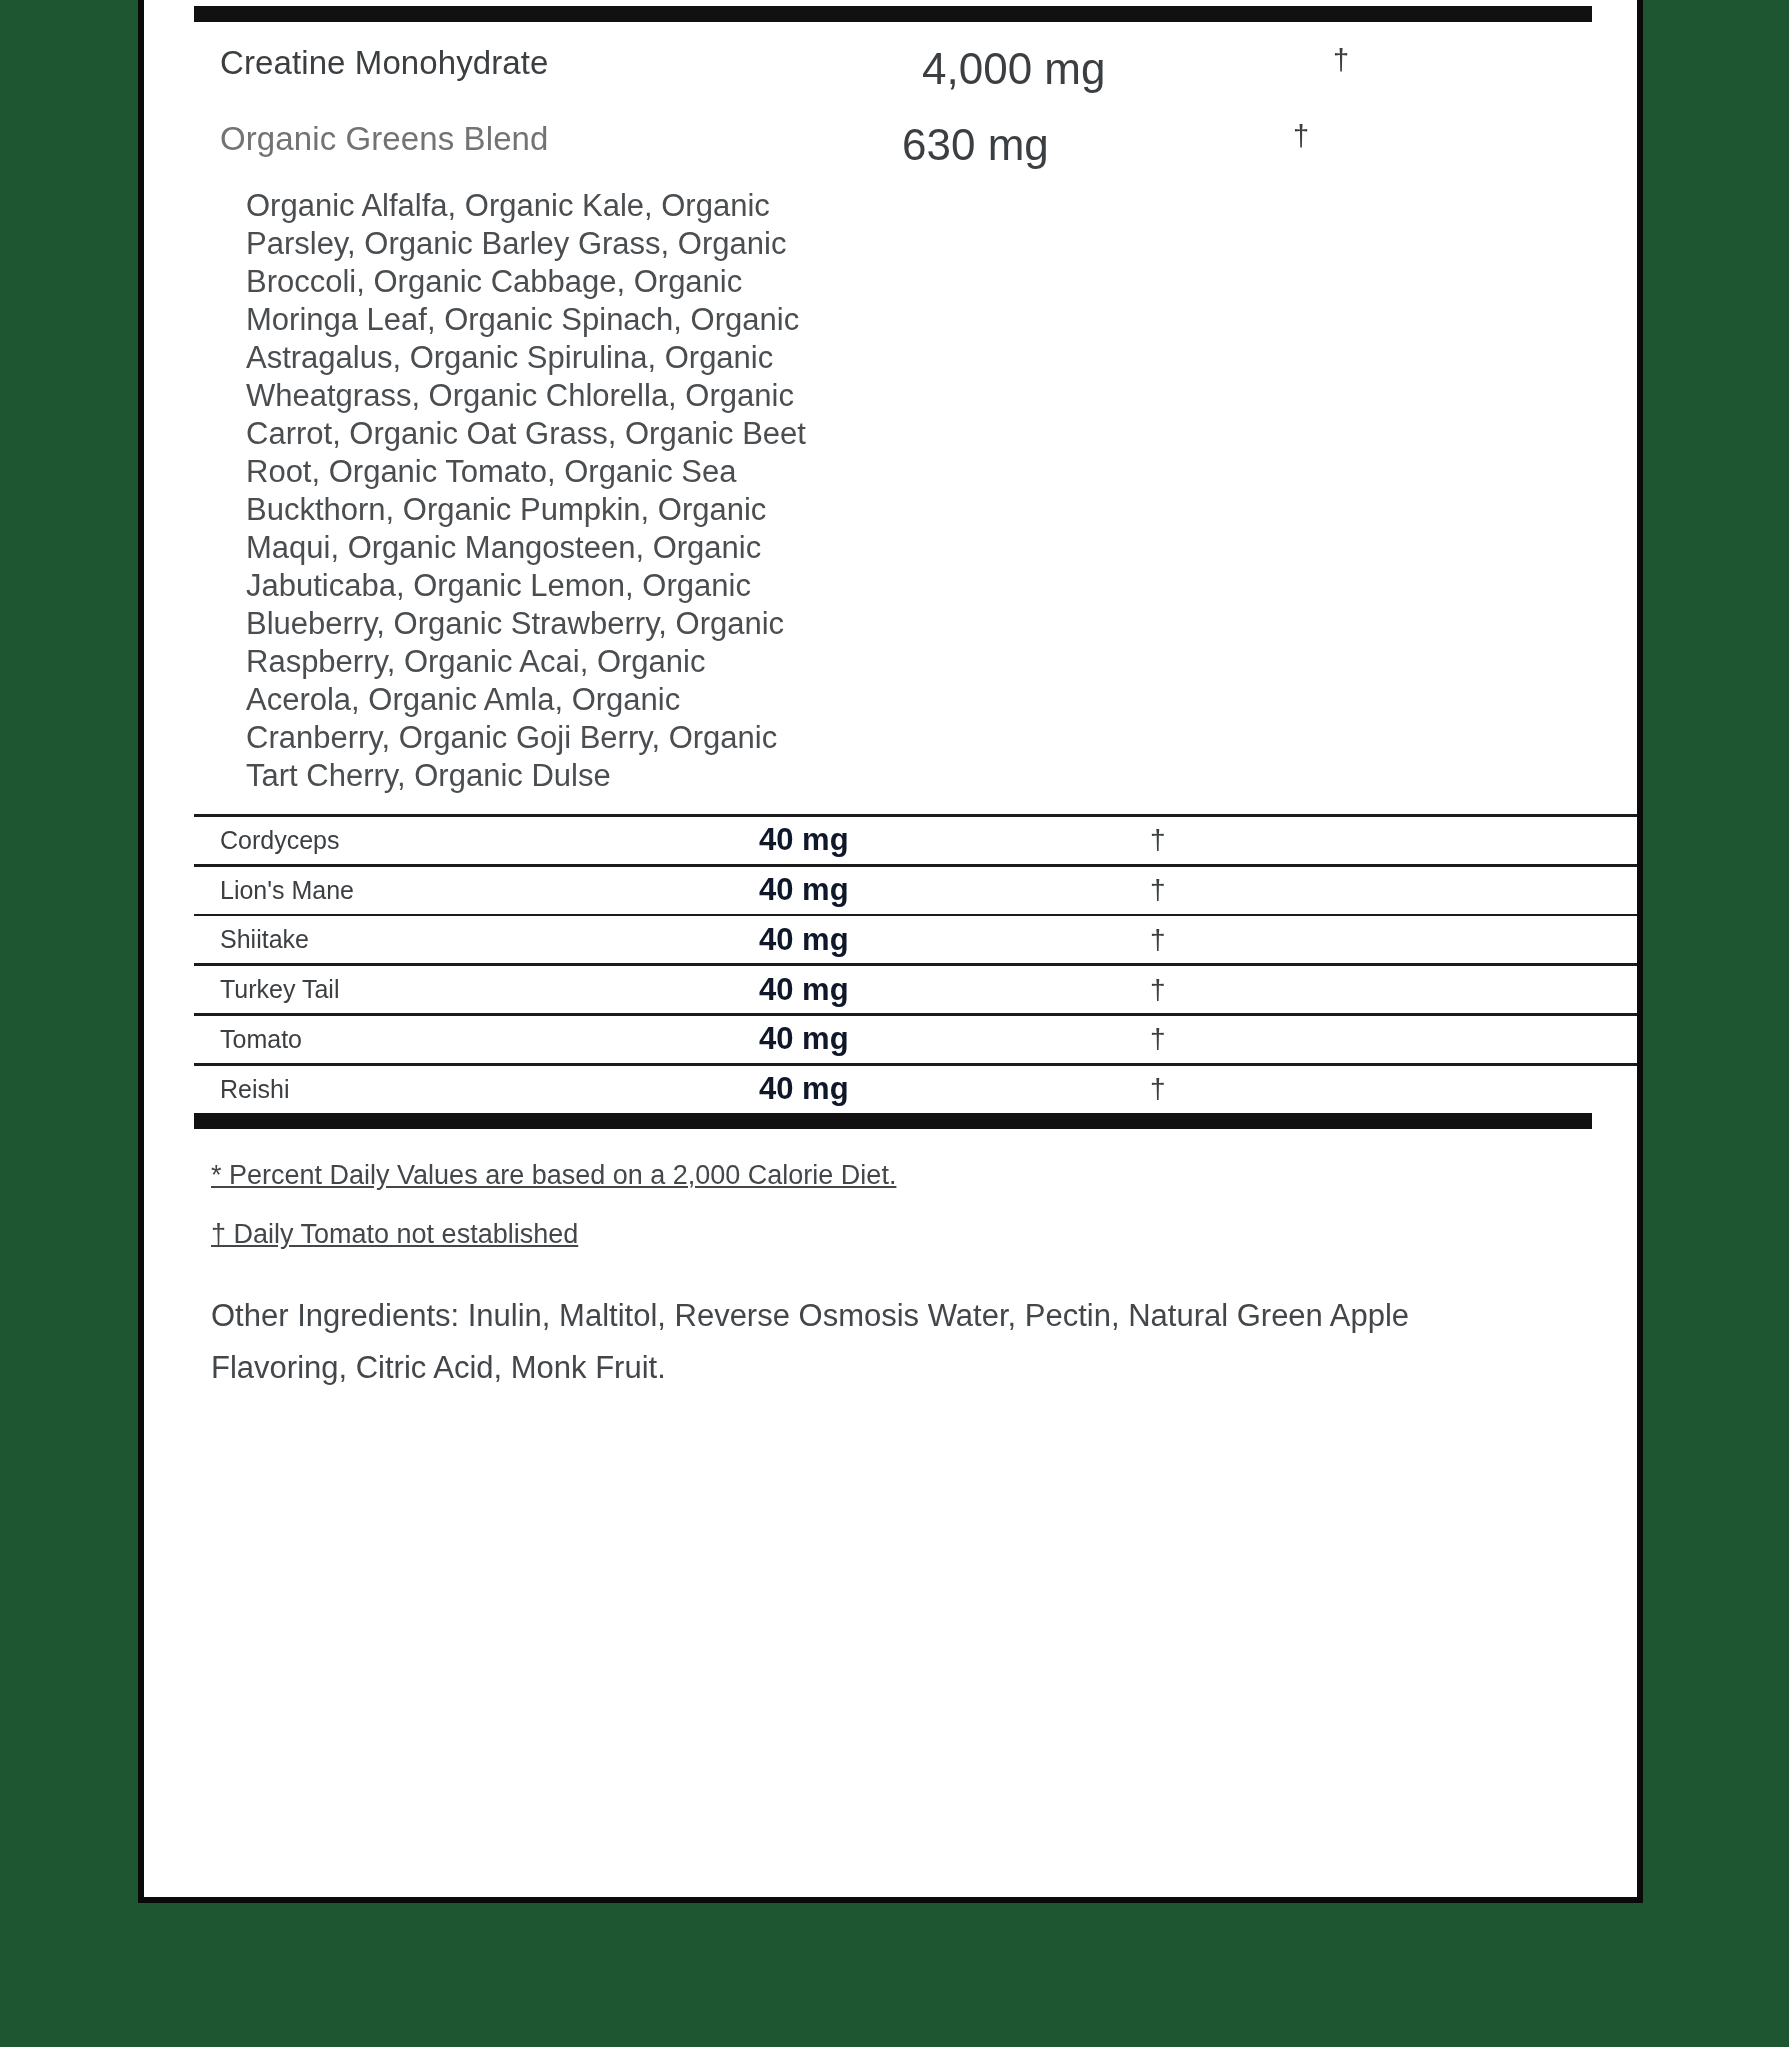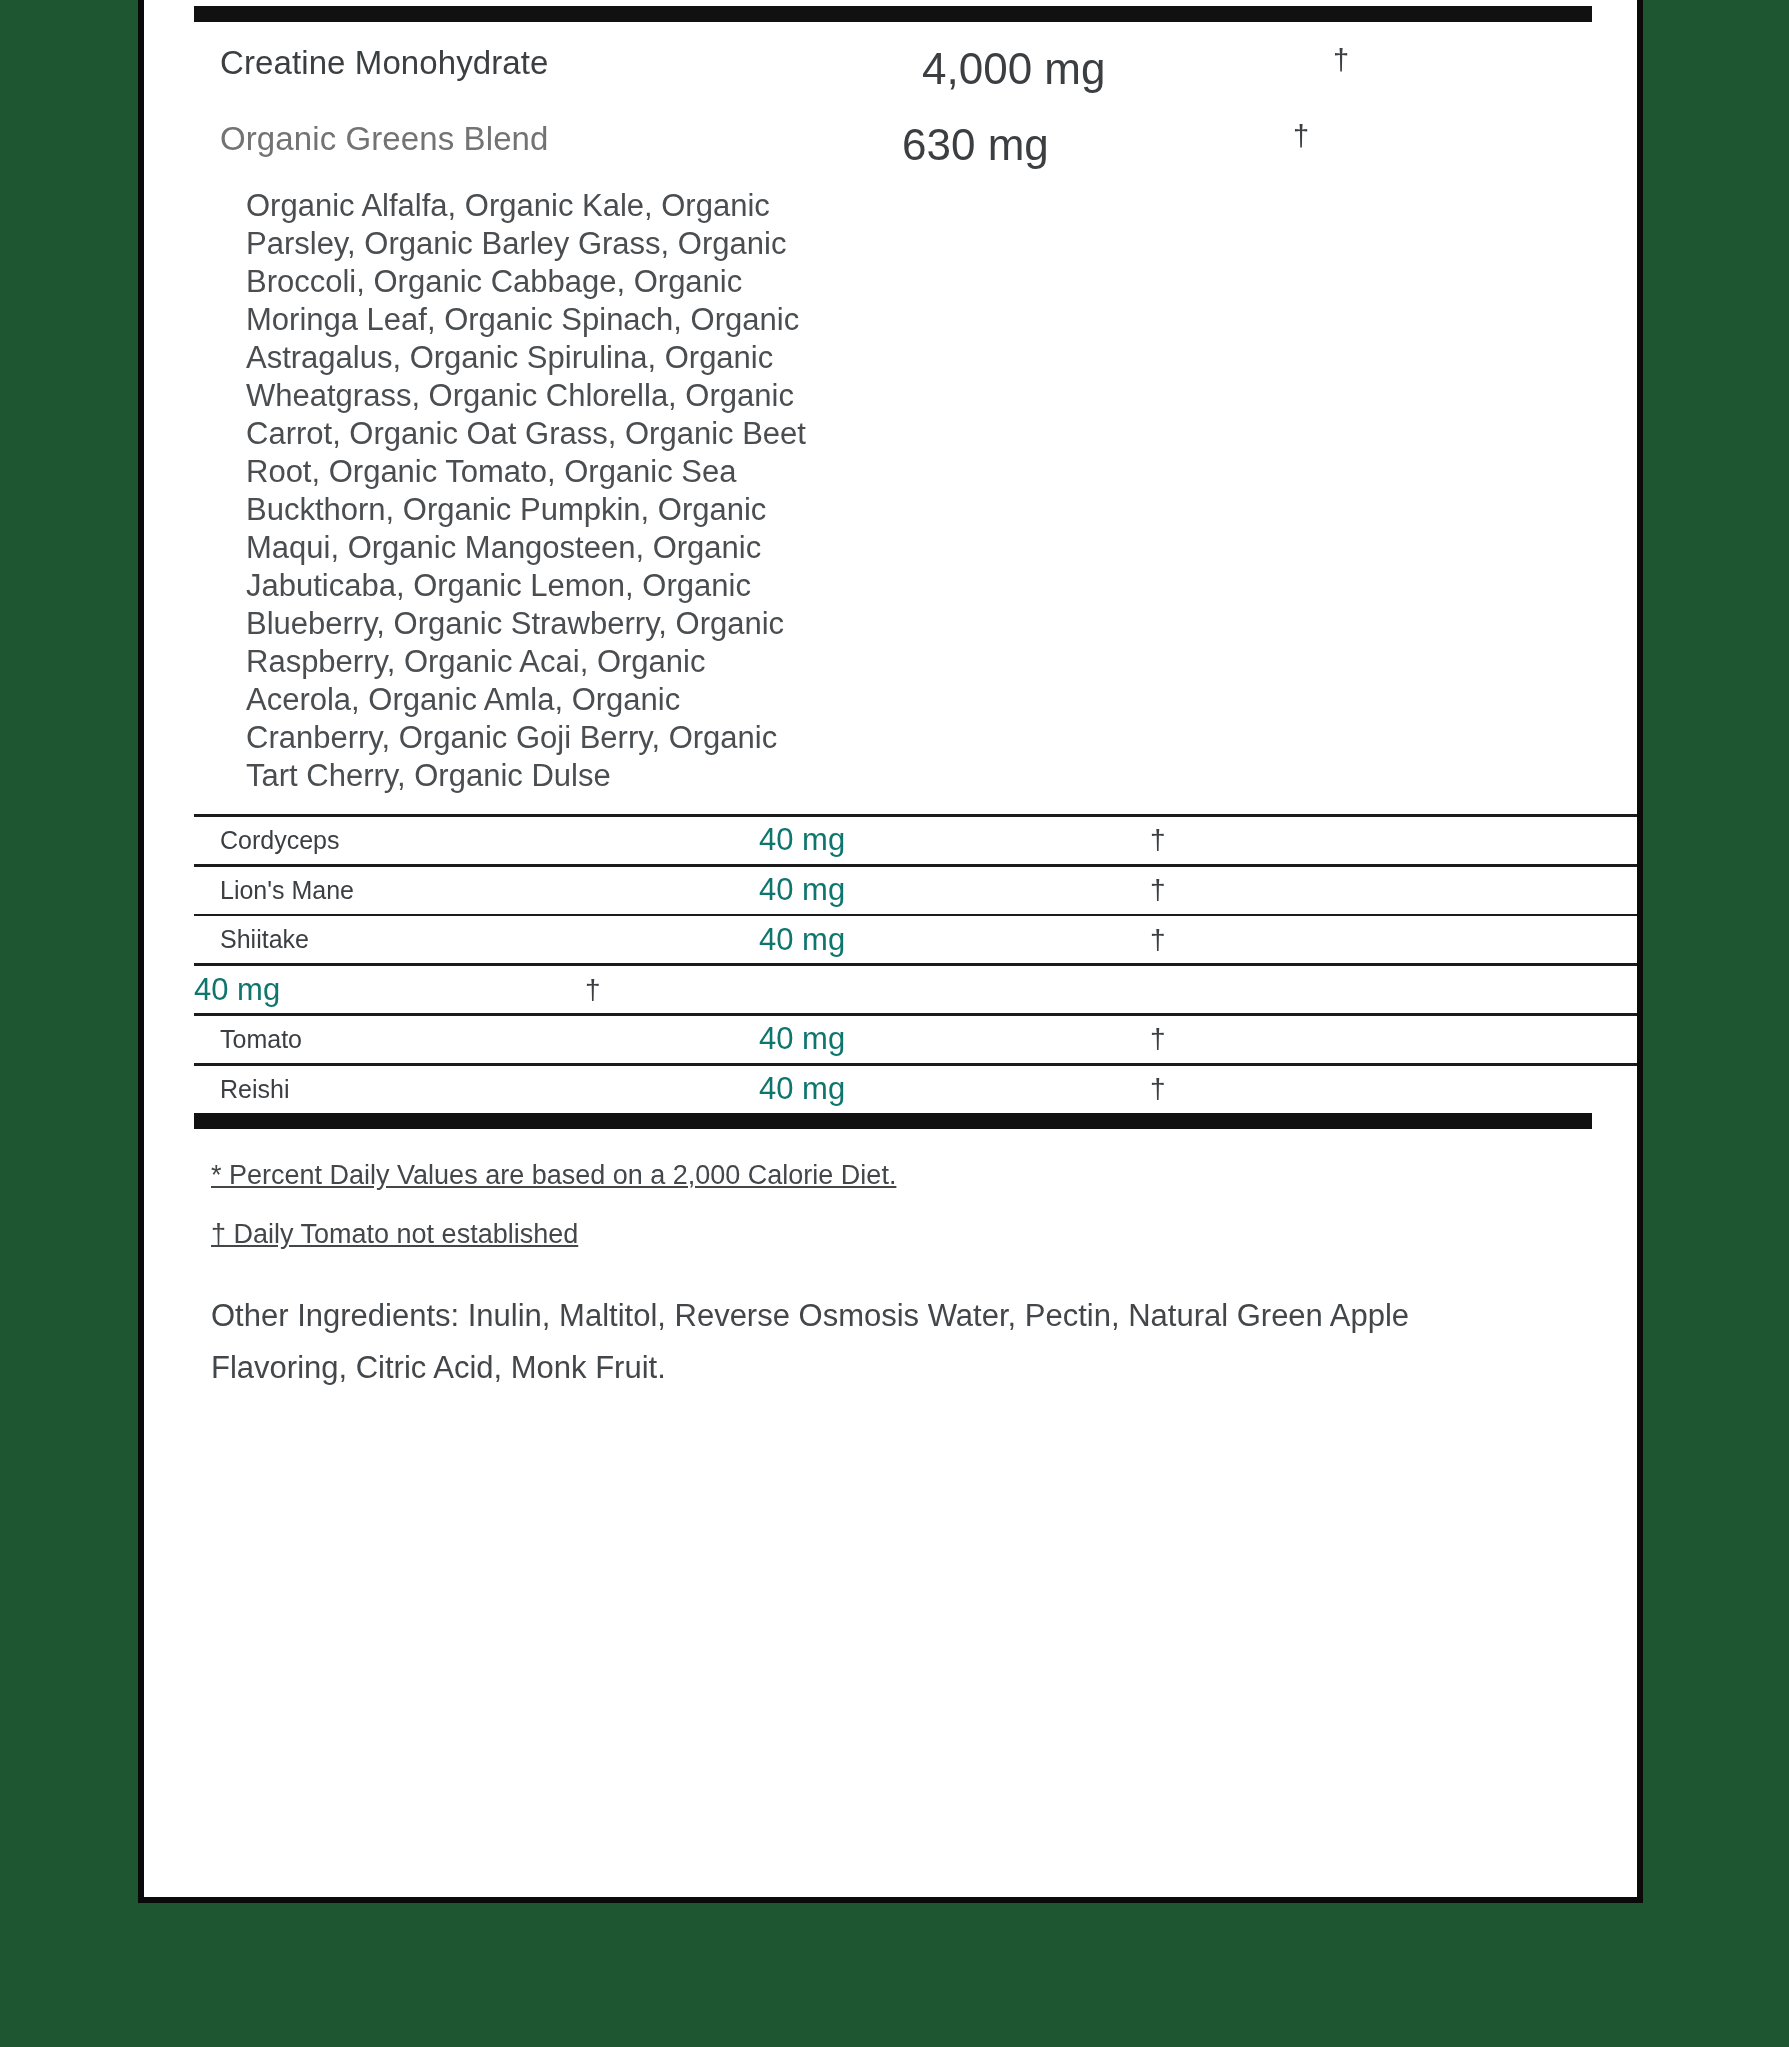--- a/index.html
+++ b/index.html
@@ -108,21 +108,22 @@
   .mush-row .name {
     flex: 0 0 565px;
     padding-left: 26px;
     box-sizing: border-box;
     font-size: 25px;
     color: #3b3f42;
   }
   .mush-row .amount {
     flex: 0 0 298px;
     font-size: 31px;
-    color: #0f766e;
+    color: #0f172a;
+    font-weight: bold;
   }
   .mush-row .dv {
     flex: 1 1 auto;
     font-size: 28px;
     color: #3b3f42;
     padding-left: 93px;
   }
 
   
   .footnotes {
@@ -187,20 +188,21 @@
       <div class="rule"></div>
 
       <div class="mush-row">
         <div class="name">Shiitake</div>
         <div class="amount">40 mg</div>
         <div class="dv">†</div>
       </div>
       <div class="rule"></div>
 
       <div class="mush-row">
+        <div class="name">Turkey Tail</div>
         <div class="amount">40 mg</div>
         <div class="dv">†</div>
       </div>
       <div class="rule"></div>
 
       <div class="mush-row">
         <div class="name">Tomato</div>
         <div class="amount">40 mg</div>
         <div class="dv">†</div>
       </div>

